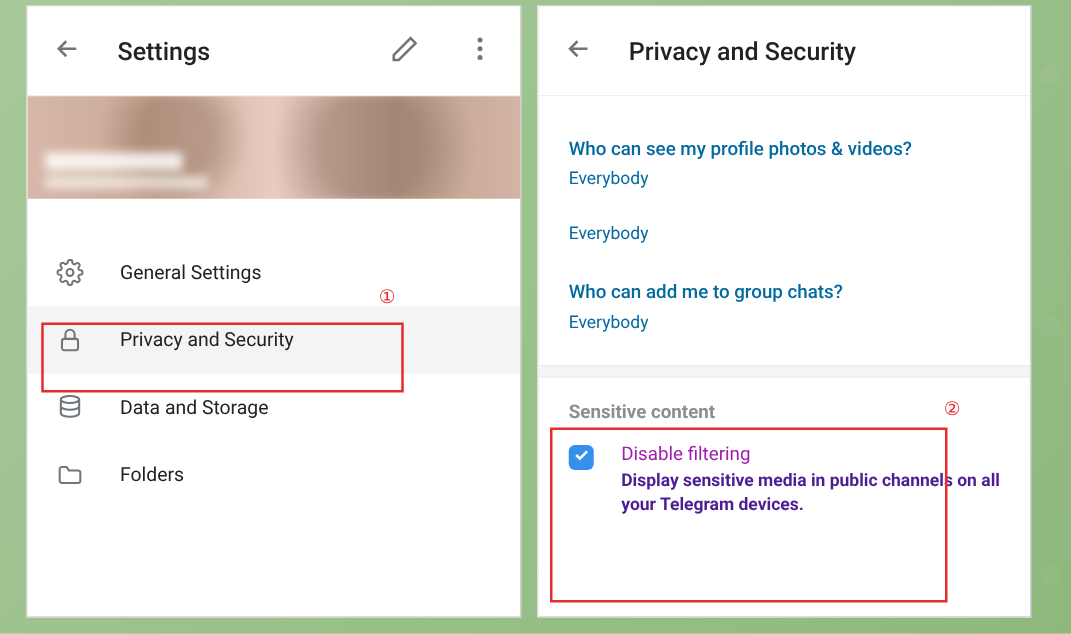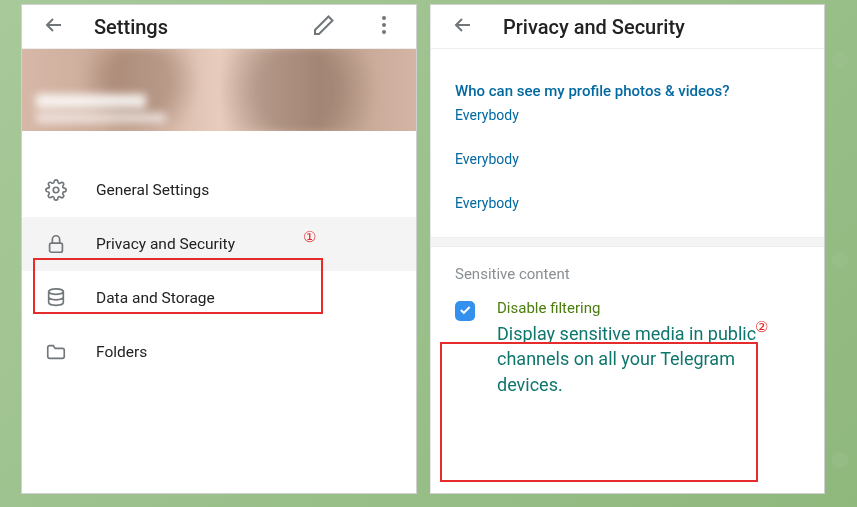--- a/index.html
+++ b/index.html
@@ -23,21 +23,21 @@
   .panel {
     position: absolute;
     background: #fff;
     border: 1px solid #d0d0d0;
     overflow: hidden;
   }
   .panel-left { left: 21px; top: 4px; width: 396px; height: 490px; }
   .panel-right { left: 430px; top: 4px; width: 395px; height: 490px; border-left: 1px solid #e6e6e6; }
 
   .header {
-    height: 44px;
+    height: 72px;
     display: flex;
     align-items: center;
     padding: 0 12px;
     gap: 20px;
     border-bottom: 1px solid #eee;
   }
   .header-title { font-size: 20px; font-weight: 500; color: #222; flex: 1; }
   .icon-btn {
     width: 40px; height: 40px; border-radius: 50%;
     display: flex; align-items: center; justify-content: center;
@@ -82,29 +82,29 @@
   .menu-item.selected { background: #f4f4f5; }
   .menu-item .mi-icon { width: 24px; height: 24px; display: flex; align-items: center; justify-content: center; color: #707679; }
   .menu-item .mi-icon svg { width: 22px; height: 22px; }
 
   .priv-list { padding: 22px 24px 8px; }
   .priv-item { padding: 10px 0 18px; }
   .priv-q { font-size: 15px; color: #0369a1; font-weight: 500; margin-bottom: 6px; line-height: 1.35; }
   .priv-v { font-size: 14px; color: #0369a1; }
 
   .section-divider { height: 10px; background: #f4f4f5; border-top: 1px solid #eee; border-bottom: 1px solid #eee; }
-  .section-title { font-size: 15px; color: #8a8f93; font-weight: 400; padding: 18px 24px 6px; }
+  .section-title { font-size: 15px; color: #8a8f93; font-weight: 700; padding: 18px 24px 6px; }
   .check-row { display: flex; padding: 10px 24px 18px; gap: 22px; align-items: flex-start; }
   .checkbox {
     width: 20px; height: 20px; border-radius: 5px; background: #3390ec;
     display: flex; align-items: center; justify-content: center; flex-shrink: 0; margin-top: 2px;
   }
   .checkbox svg { width: 14px; height: 14px; }
-  .check-label { font-size: 15px; color: #4d7c0f; margin-bottom: 4px; }
-  .check-sub { font-size: 18px; color: #0f766e; line-height: 1.4; }
+  .check-label { font-size: 15px; color: #a21caf; margin-bottom: 4px; }
+  .check-sub { font-size: 14px; color: #4c1d95; line-height: 1.4; font-weight: bold; }
 
   .anno {
     position: absolute;
     border: 2px solid #e52b2b;
     pointer-events: none;
   }
   .anno-num {
     position: absolute;
     color: #e52b2b;
     font-size: 15px;
@@ -206,20 +206,21 @@
 
   <div class="priv-list">
     <div class="priv-item">
       <div class="priv-q">Who can see my profile photos &amp; videos?</div>
       <div class="priv-v">Everybody</div>
     </div>
     <div class="priv-item">
       <div class="priv-v">Everybody</div>
     </div>
     <div class="priv-item">
+      <div class="priv-q">Who can add me to group chats?</div>
       <div class="priv-v">Everybody</div>
     </div>
   </div>
 
   <div class="section-divider"></div>
 
   <div class="section-title">Sensitive content</div>
   <div class="check-row">
     <div class="checkbox">
       <span>

